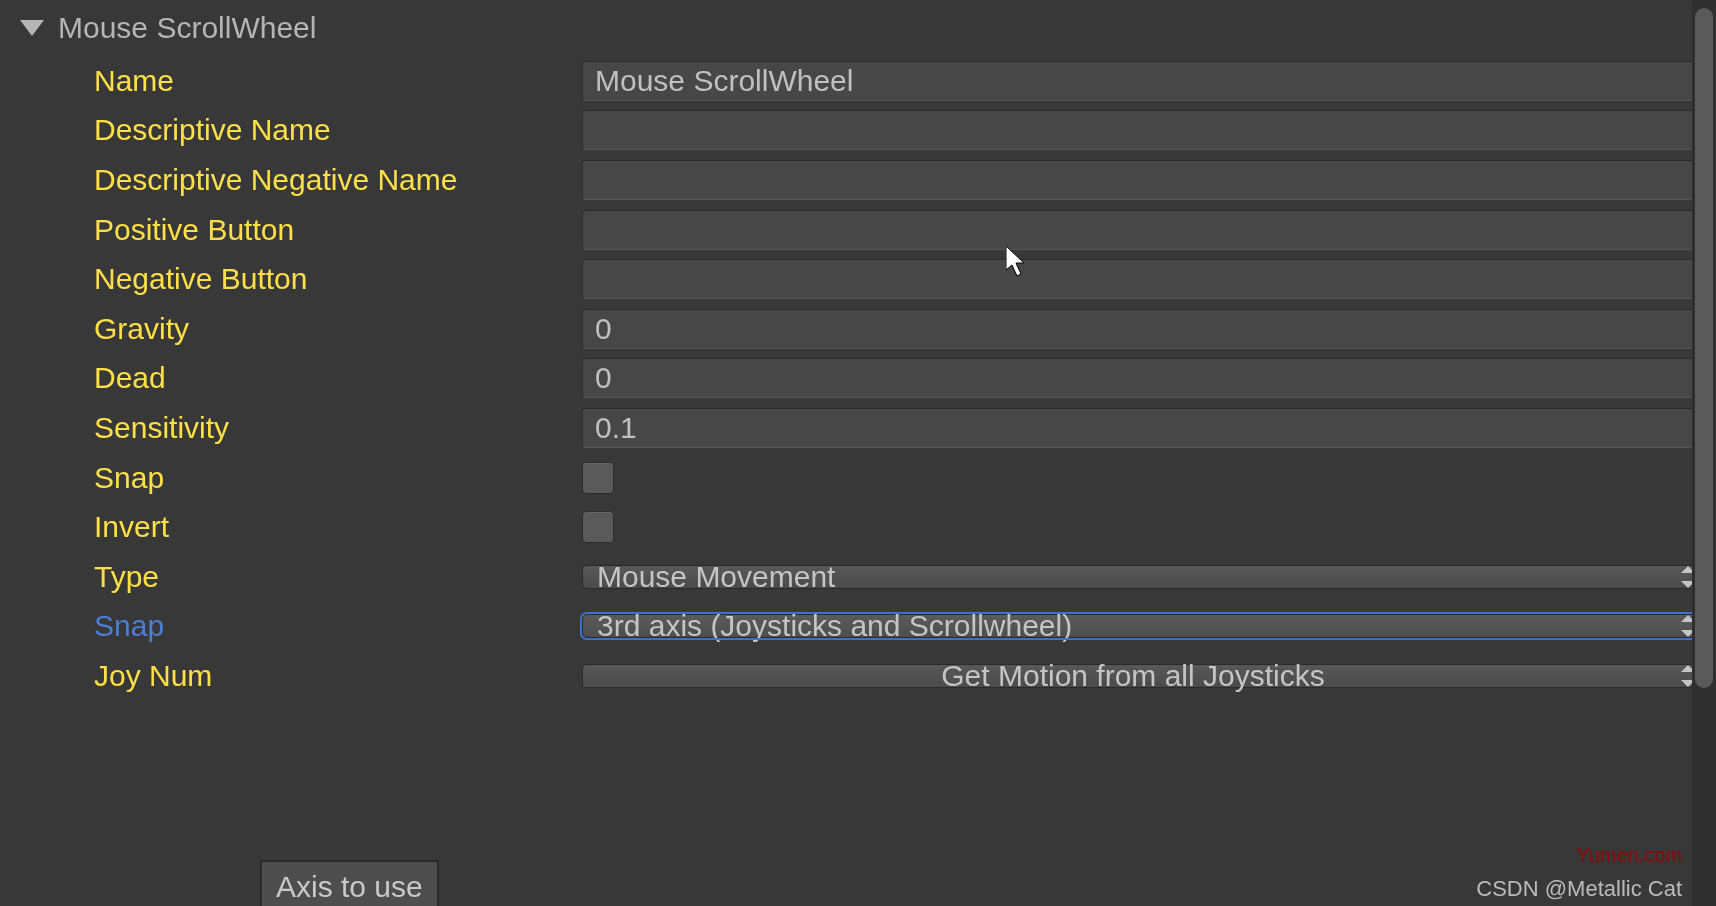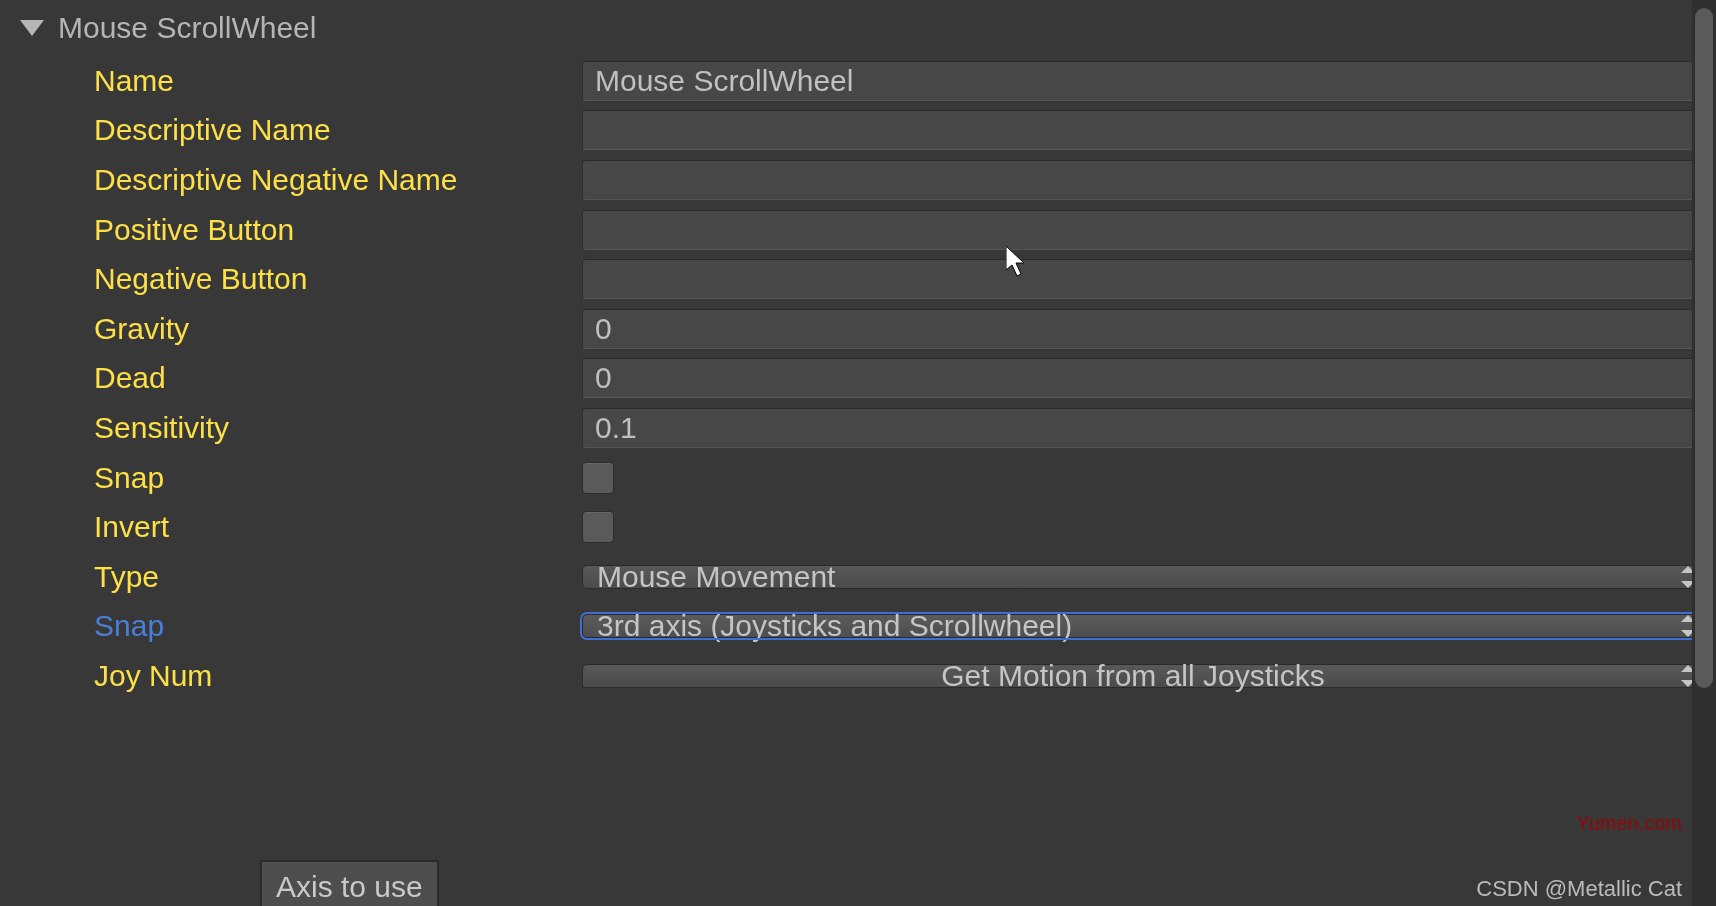--- a/index.html
+++ b/index.html
@@ -127,21 +127,21 @@
   }
   .scroll-thumb {
     position: absolute;
     left: 3px; right: 3px;
     top: 8px; height: 680px;
     background: #5a5a5a;
     border-radius: 9px;
   }
   .wm-top {
     position: absolute;
-    right: 34px; top: 812px;
+    right: 34px; top: 844px;
     color: #a00000; font-size: 20px;
     opacity: 0.9;
   }
   .wm-bottom {
     position: absolute;
     right: 34px; bottom: 4px;
     color: #c9c9c9; font-size: 22px;
     opacity: 0.9;
   }
 </style>

